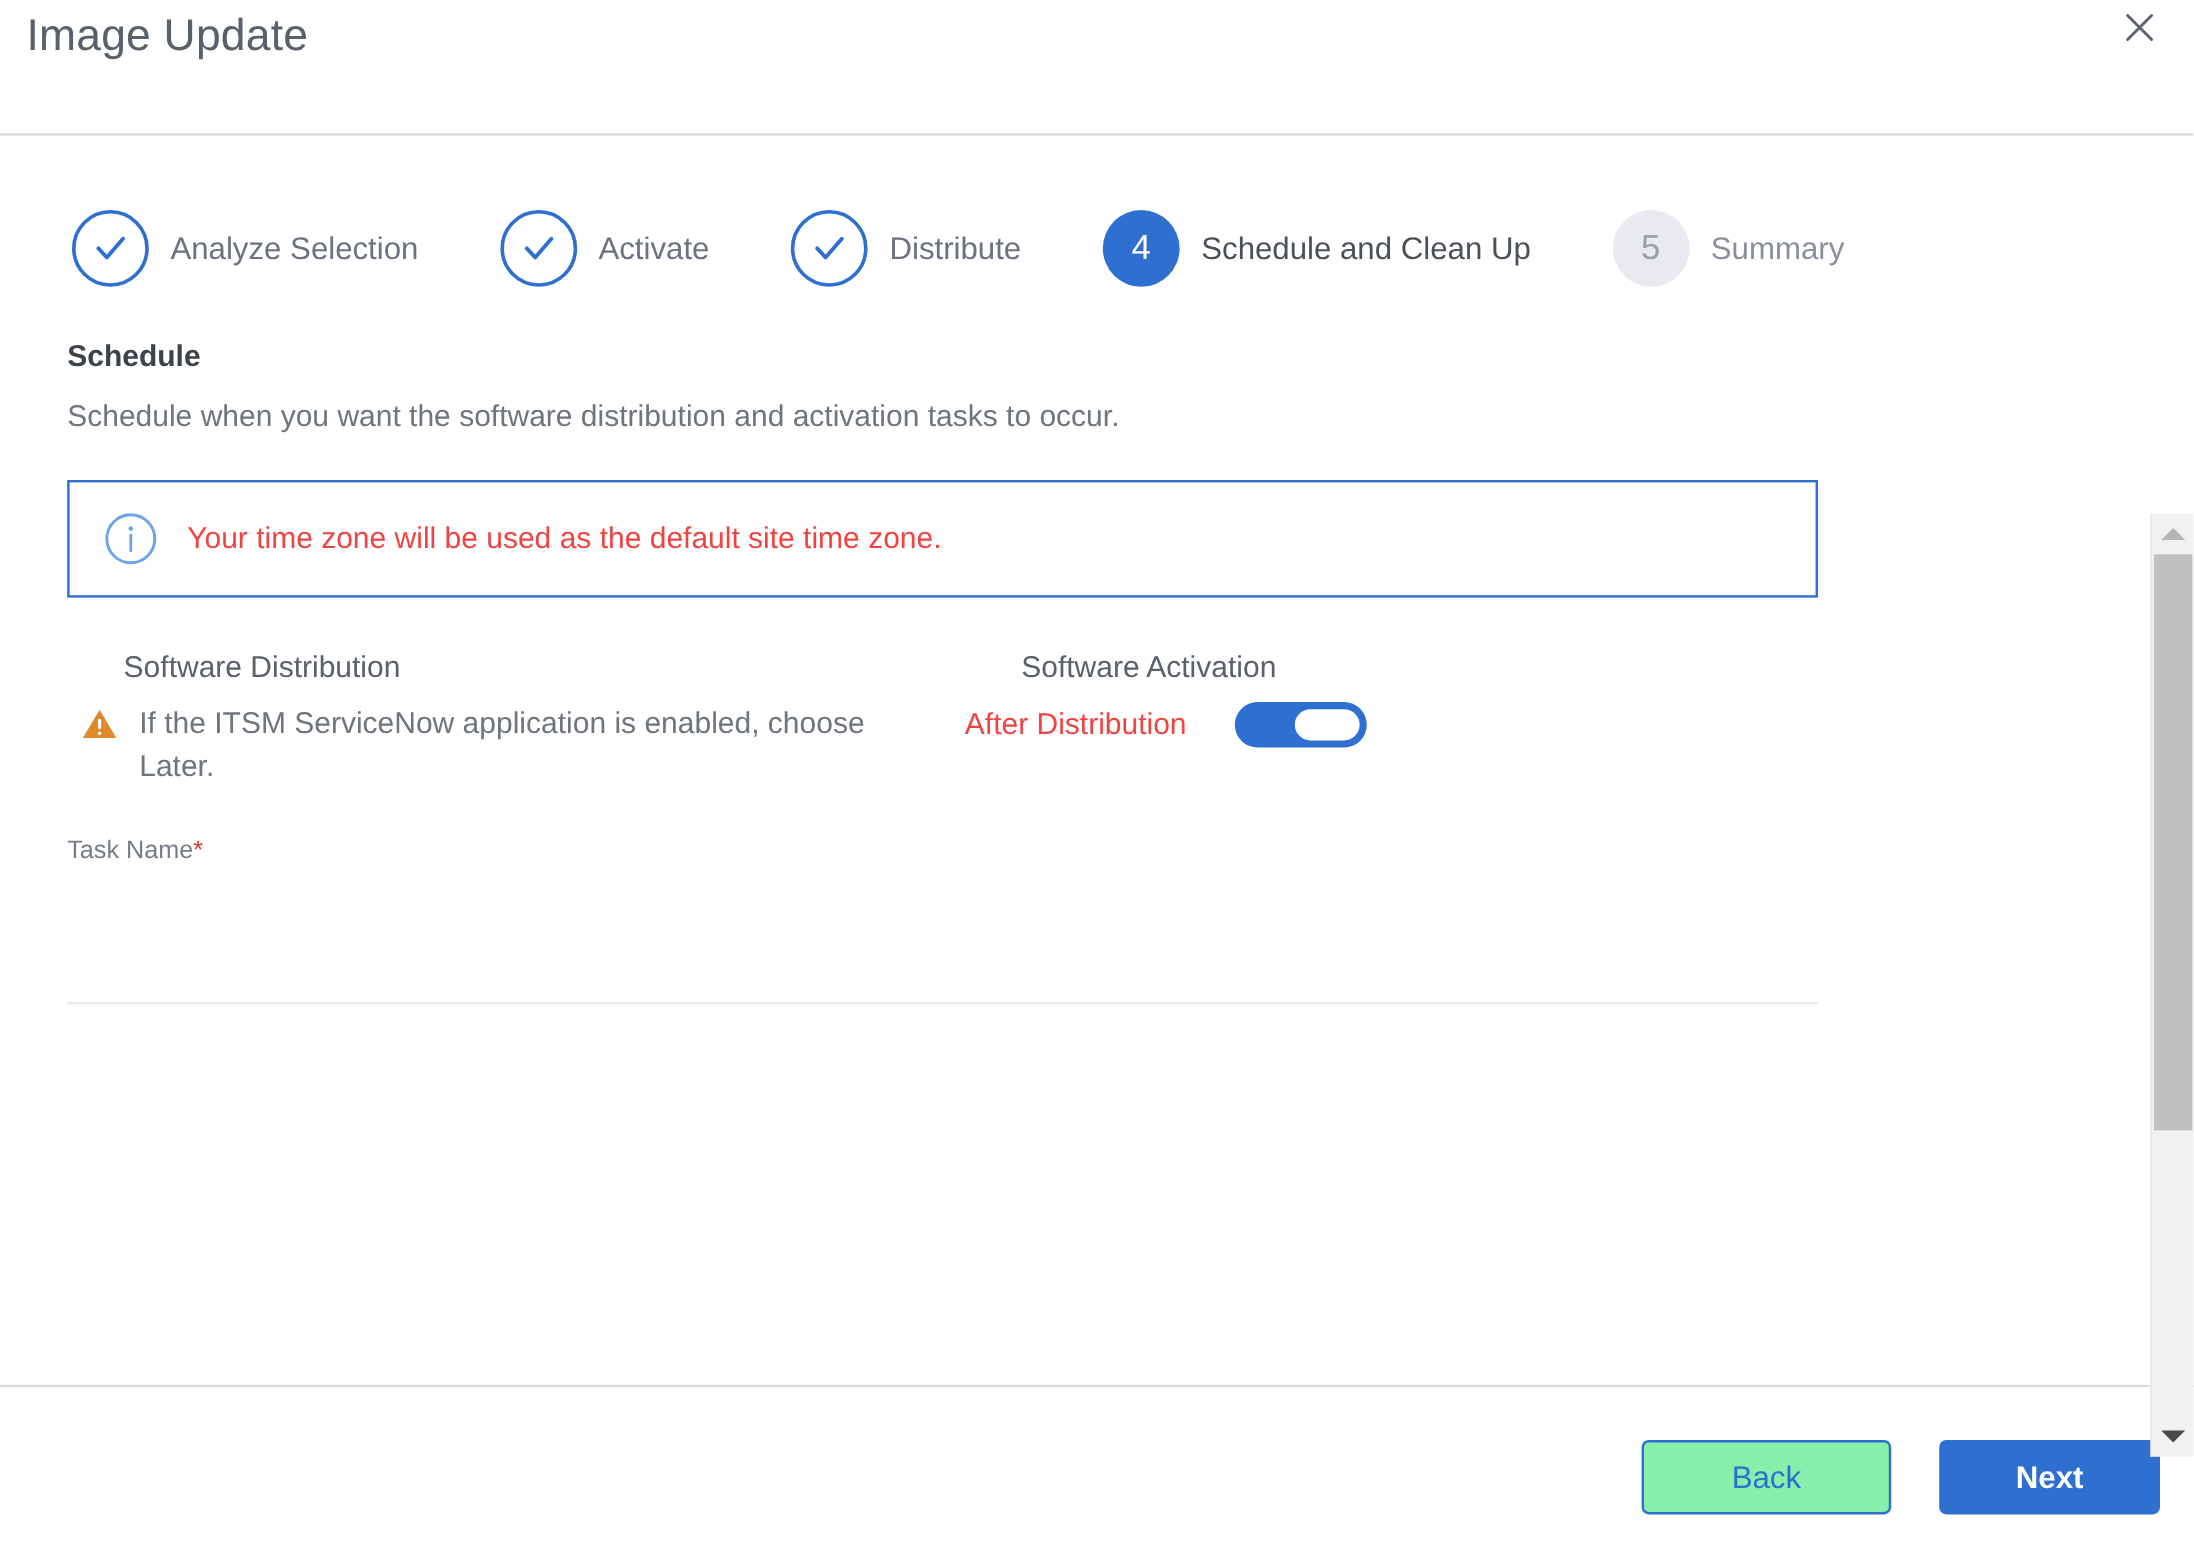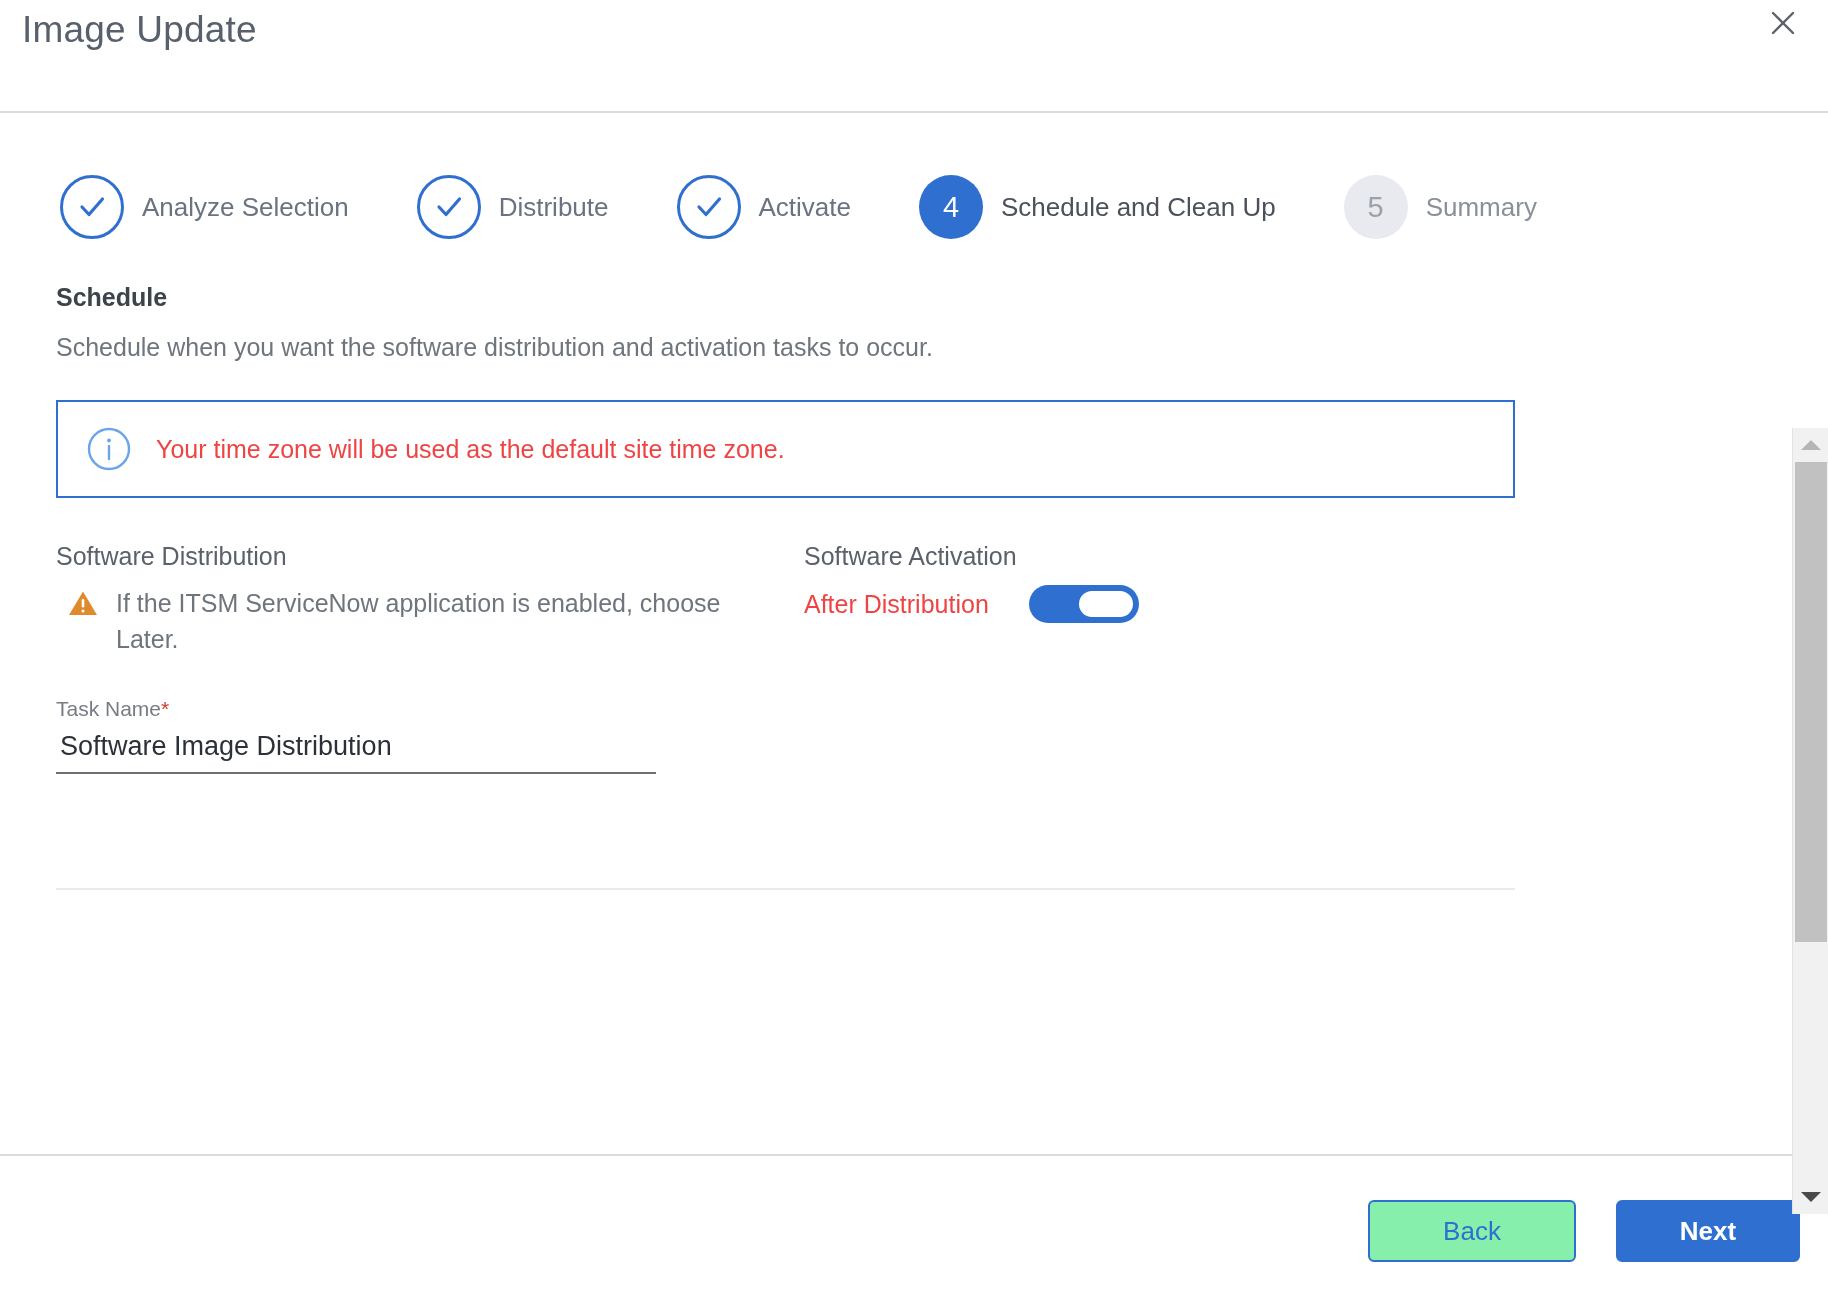--- a/index.html
+++ b/index.html
@@ -126,20 +126,21 @@
   .cols {
     display: flex;
     margin-top: 44px;
   }
   .col-left { width: 748px; flex: 0 0 748px; }
   .col-right { flex: 1 1 auto; }
   .col-heading {
     font-size: 25px;
     color: #5a616a;
     margin-bottom: 14px;
+    margin-left: 47px;
   }
   .warn-row {
     display: flex;
     align-items: flex-start;
     font-size: 25px;
     color: #6e757d;
     line-height: 1.44;
     padding-right: 18px;
   }
   .warn-icon { flex: 0 0 auto; margin: 5px 18px 0 12px; }
@@ -339,30 +340,30 @@
         </div>
         <div class="step-label">Analyze Selection</div>
       </div>
 
       <div class="step">
         <div class="step-circle done">
           <svg width="34" height="34" viewBox="0 0 34 34" aria-hidden="true">
             <path d="M7 17 L14 24.5 L27.5 9" stroke="#2f6fd0" stroke-width="3.2" fill="none" stroke-linecap="round" stroke-linejoin="round"></path>
           </svg>
         </div>
-        <div class="step-label">Distribute</div>
+        <div class="step-label">Activate</div>
       </div>
 
       <div class="step">
         <div class="step-circle done">
           <svg width="34" height="34" viewBox="0 0 34 34" aria-hidden="true">
             <path d="M7 17 L14 24.5 L27.5 9" stroke="#2f6fd0" stroke-width="3.2" fill="none" stroke-linecap="round" stroke-linejoin="round"></path>
           </svg>
         </div>
-        <div class="step-label">Activate</div>
+        <div class="step-label">Distribute</div>
       </div>
 
       <div class="step">
         <div class="step-circle active">4</div>
         <div class="step-label active-label">Schedule and Clean Up</div>
       </div>
 
       <div class="step">
         <div class="step-circle todo">5</div>
         <div class="step-label todo-label">Summary</div>
@@ -409,21 +410,20 @@
               <div class="toggle-knob"></div>
             </div>
           </div>
         </div>
 
       </div>
 
 
       <div class="field">
         <div class="field-label"><span>Task Name</span><span class="req">*</span></div>
-        <input class="field-input" type="text" value="Software Image Distribution" style="">
       </div>
 
       <div class="inner-divider" style="margin-left:0;"></div>
     </div>
 
     <div class="scrollbar">
       <div class="sb-arrow up">
           <div class="tri"></div>
         </div>
       <div class="sb-track">

